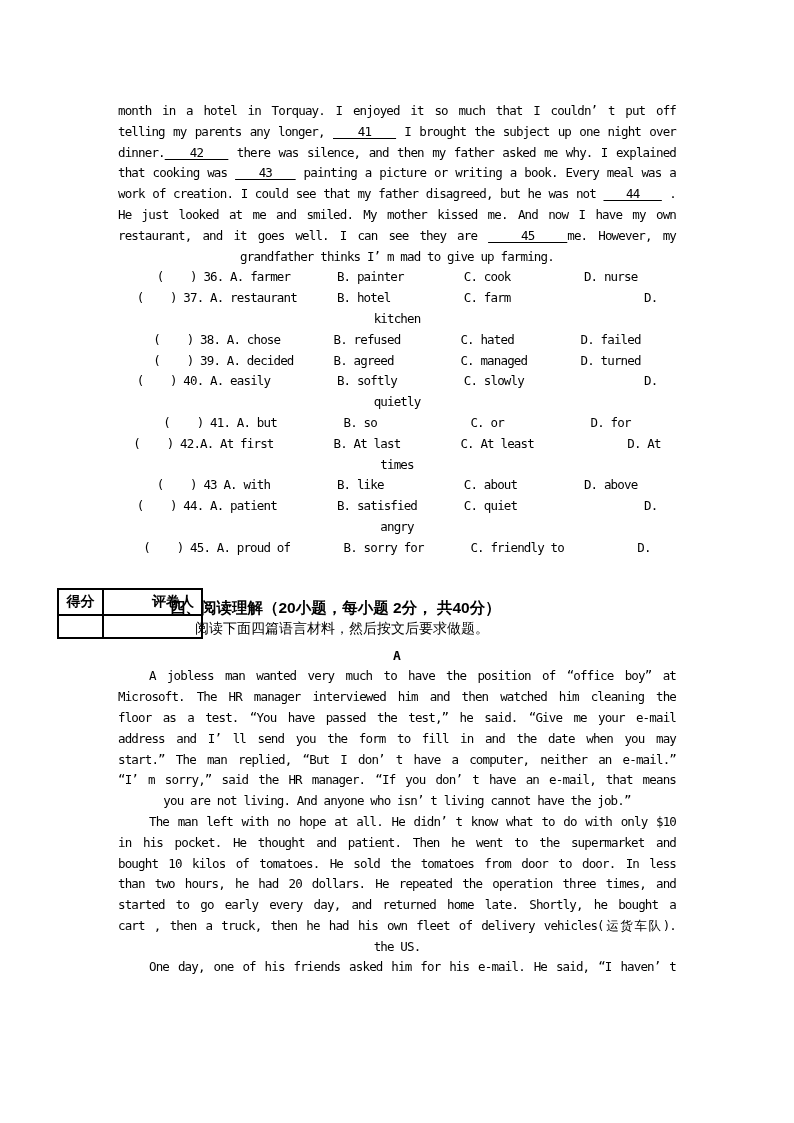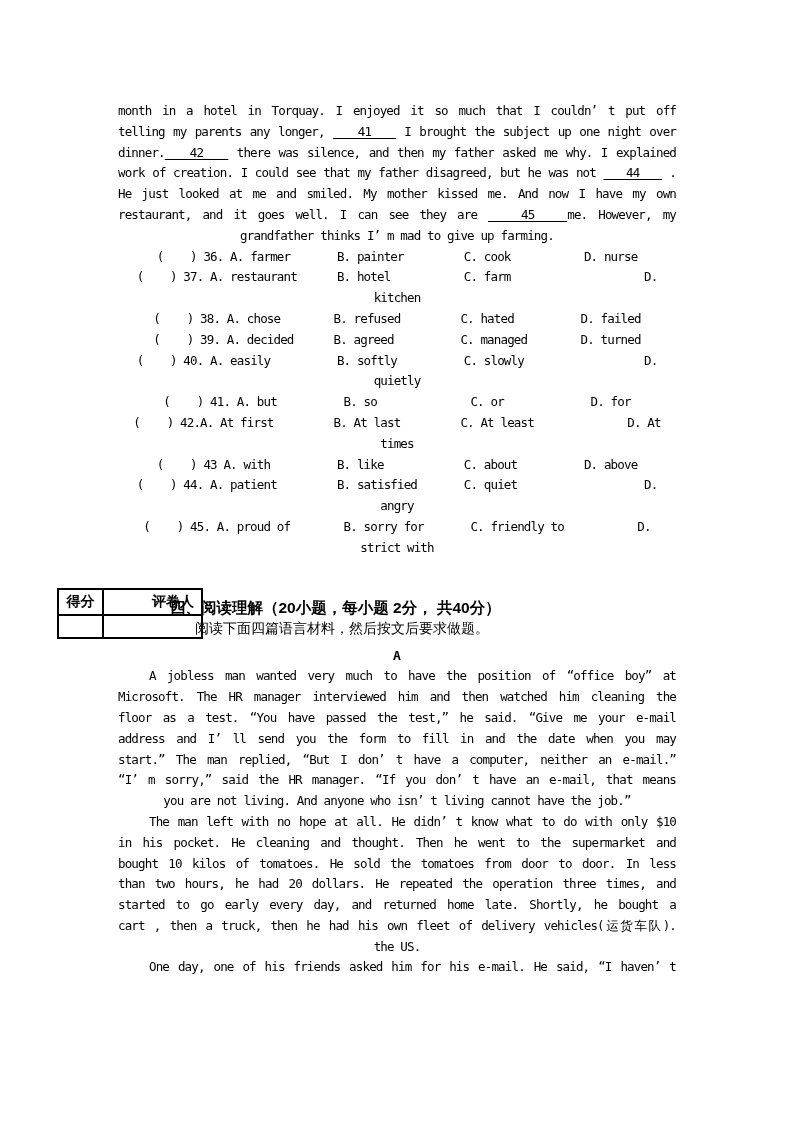--- a/index.html
+++ b/index.html
@@ -52,20 +52,21 @@
 </head>
 <body>
 
 <div class="page">
   <div class="content">
 
     <div>
         <div class="line j">month in a hotel in Torquay. I enjoyed it so much that I couldn’ t put off</div>
         <div class="line j">telling my parents any longer, <span class="blank">   41   </span> I brought the subject up one night over</div>
         <div class="line j">dinner.<span class="blank">   42   </span>  there was silence, and then my father asked me why. I explained</div>
+        <div class="line j">that cooking was <span class="blank">   43   </span> painting a picture or writing a book. Every meal was a</div>
         <div class="line j">work of creation. I could see that my father disagreed, but he was not <span class="blank">   44   </span> .</div>
         <div class="line j">He just looked at me and smiled. My mother kissed me. And now I have my own</div>
         <div class="line j">restaurant, and it goes well. I can see they are <span class="blank">   45   </span>me. However, my</div>
         <div class="line jl">grandfather thinks I’ m mad to give up farming.</div>
       </div>
 
     <div>
         <div class="line pre">(    ) 36. A. farmer       B. painter         C. cook           D. nurse</div>
         <div class="line pre">(    ) 37. A. restaurant      B. hotel           C. farm                    D.</div>
         <div class="line pre">kitchen</div>
@@ -73,21 +74,20 @@
         <div class="line pre">(    ) 39. A. decided      B. agreed          C. managed        D. turned</div>
         <div class="line pre">(    ) 40. A. easily          B. softly          C. slowly                  D.</div>
         <div class="line pre">quietly</div>
         <div class="line pre">(    ) 41. A. but          B. so              C. or             D. for</div>
         <div class="line pre">(    ) 42.A. At first         B. At last         C. At least              D. At</div>
         <div class="line pre">times</div>
         <div class="line pre">(    ) 43 A. with          B. like            C. about          D. above</div>
         <div class="line pre">(    ) 44. A. patient         B. satisfied       C. quiet                   D.</div>
         <div class="line pre">angry</div>
         <div class="line pre">(    ) 45. A. proud of        B. sorry for       C. friendly to           D.</div>
-        <div class="line pre">strict with</div>
       </div>
 
     <div class="section-head">
       <table class="score-table">
         <tbody>
             <tr class="hrow">
           <th class="c1">得分</th>
           <th class="c2">评卷人</th>
         </tr>
         <tr class="erow">
@@ -106,21 +106,21 @@
         <div class="line j ind">A jobless man wanted very much to have the position of “office boy” at</div>
         <div class="line j">Microsoft. The HR manager interviewed him and then watched him cleaning the</div>
         <div class="line j">floor as a test. “You have passed the test,” he said. “Give me your e-mail</div>
         <div class="line j">address and I’ ll send you the form to fill in and the date when you may</div>
         <div class="line j">start.” The man replied, “But I don’ t have a computer, neither an e-mail.”</div>
         <div class="line j">“I’ m sorry,” said the HR manager. “If you don’ t have an e-mail, that means</div>
         <div class="line jl">you are not living. And anyone who isn’ t living cannot have the job.”</div>
       </div>
     <div>
         <div class="line j ind">The man left with no hope at all. He didn’ t know what to do with only $10</div>
-        <div class="line j">in his pocket. He cleaning and thought. Then he went to the supermarket and</div>
+        <div class="line j">in his pocket. He thought and patient. Then he went to the supermarket and</div>
         <div class="line j">bought 10 kilos of tomatoes. He sold the tomatoes from door to door. In less</div>
         <div class="line j">than two hours, he had 20 dollars. He repeated the operation three times, and</div>
         <div class="line j">started to go early every day, and returned home late. Shortly, he bought a</div>
         <div class="line j">cart , then a truck, then he had his own fleet of delivery vehicles(运货车队).</div>
         <div class="line jl">the US.</div>
       </div>
     <div>
         <div class="line j ind">One day, one of his friends asked him for his e-mail. He said, “I haven’ t</div>
       </div>
 

